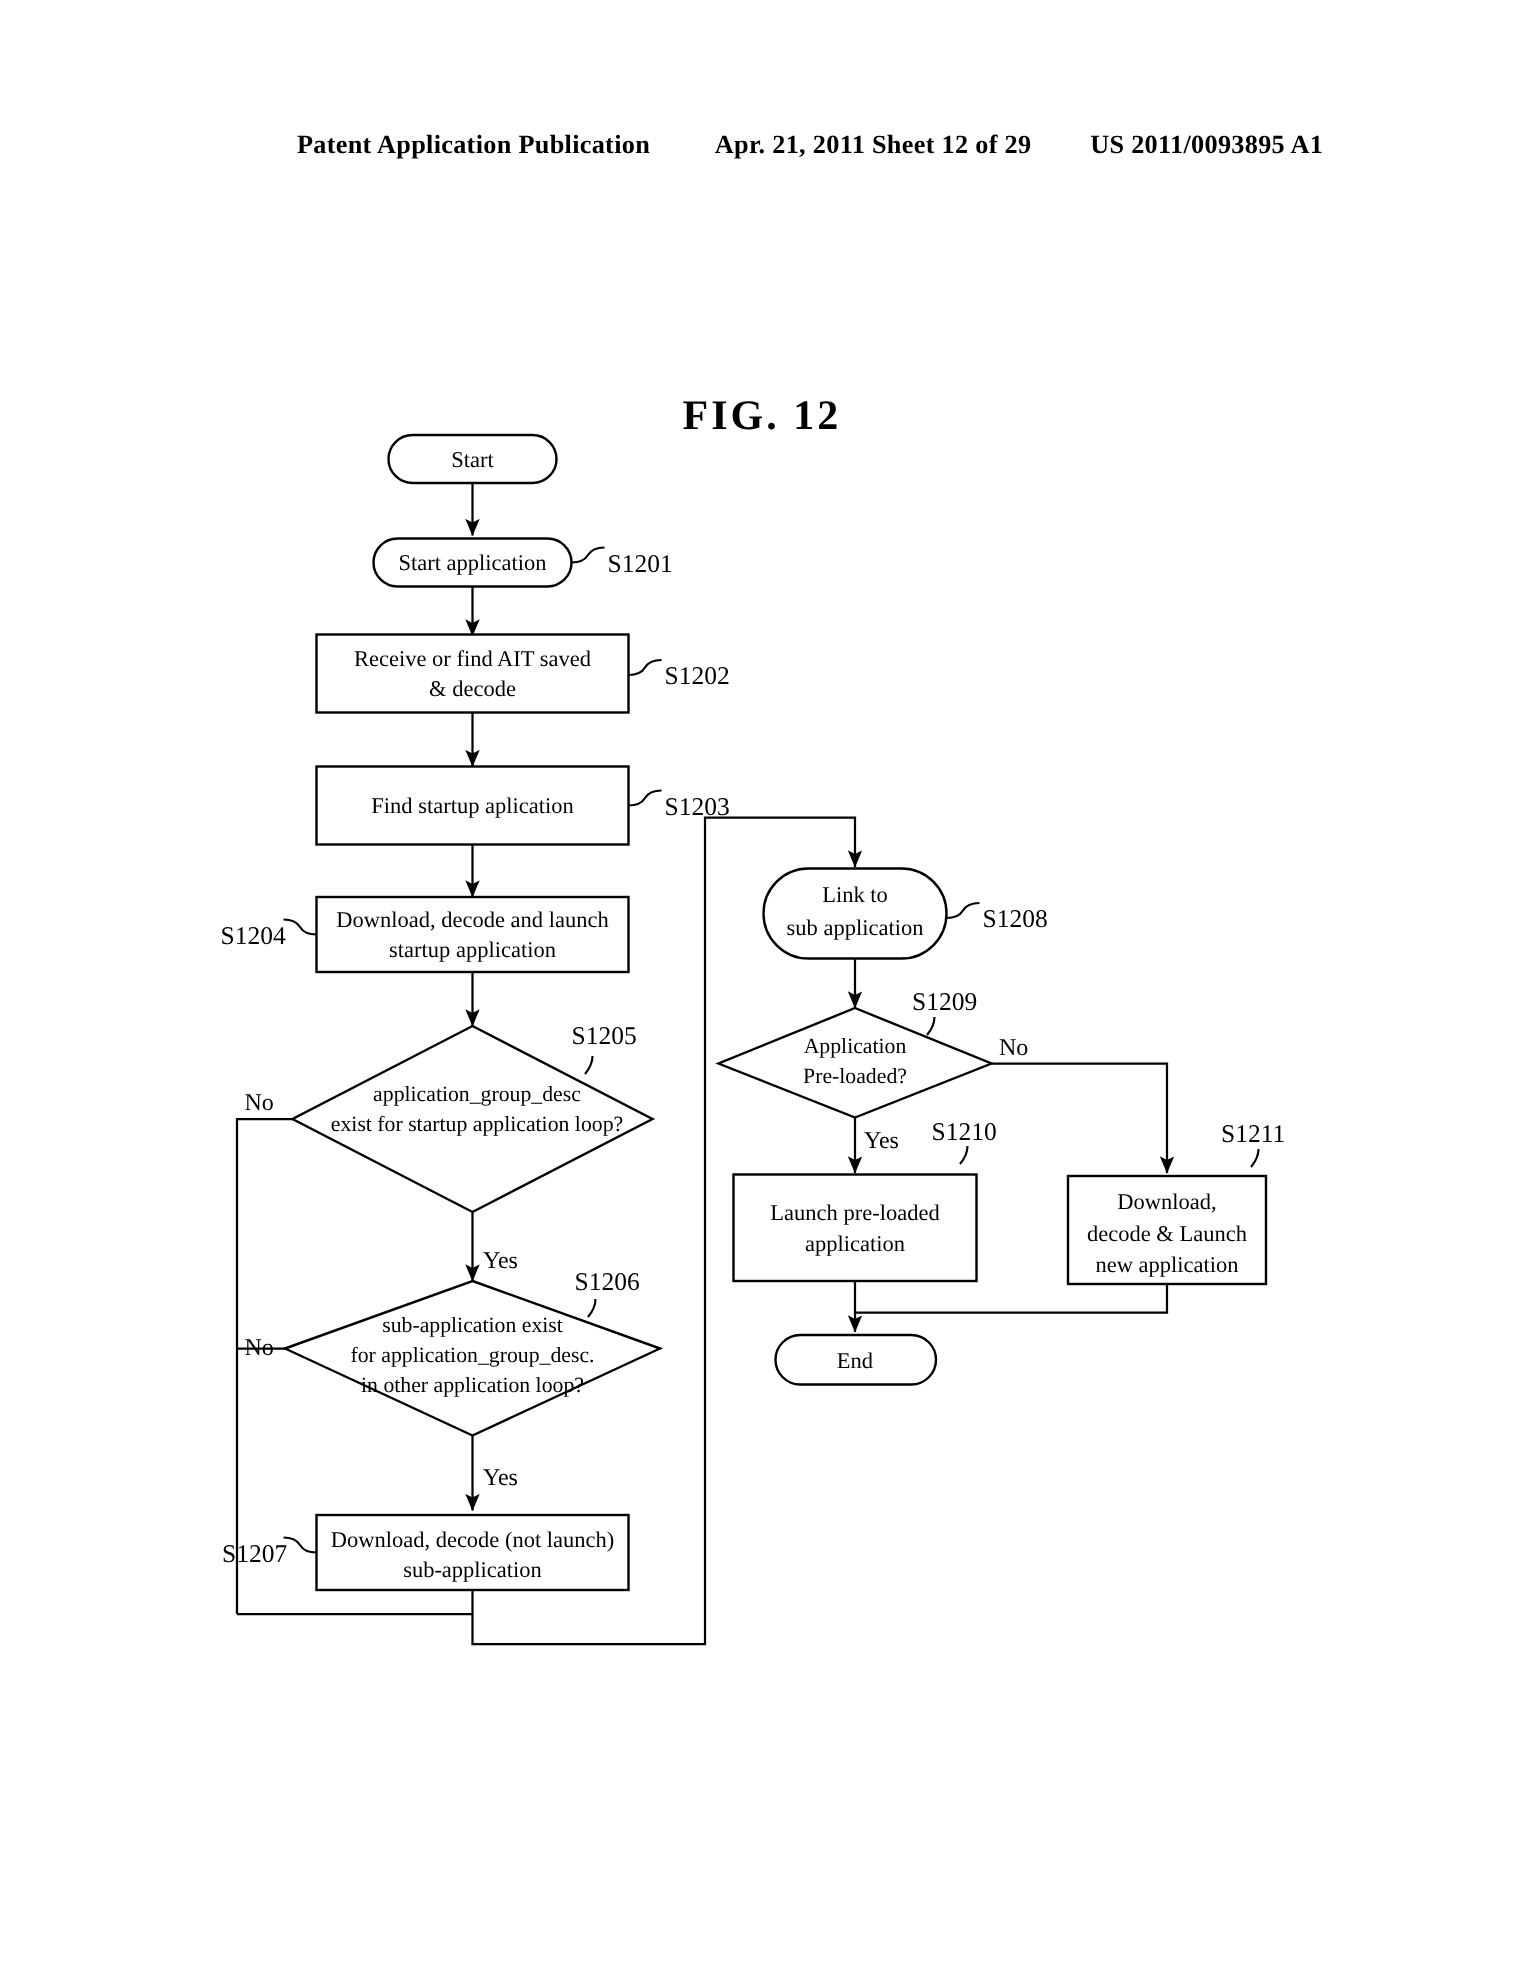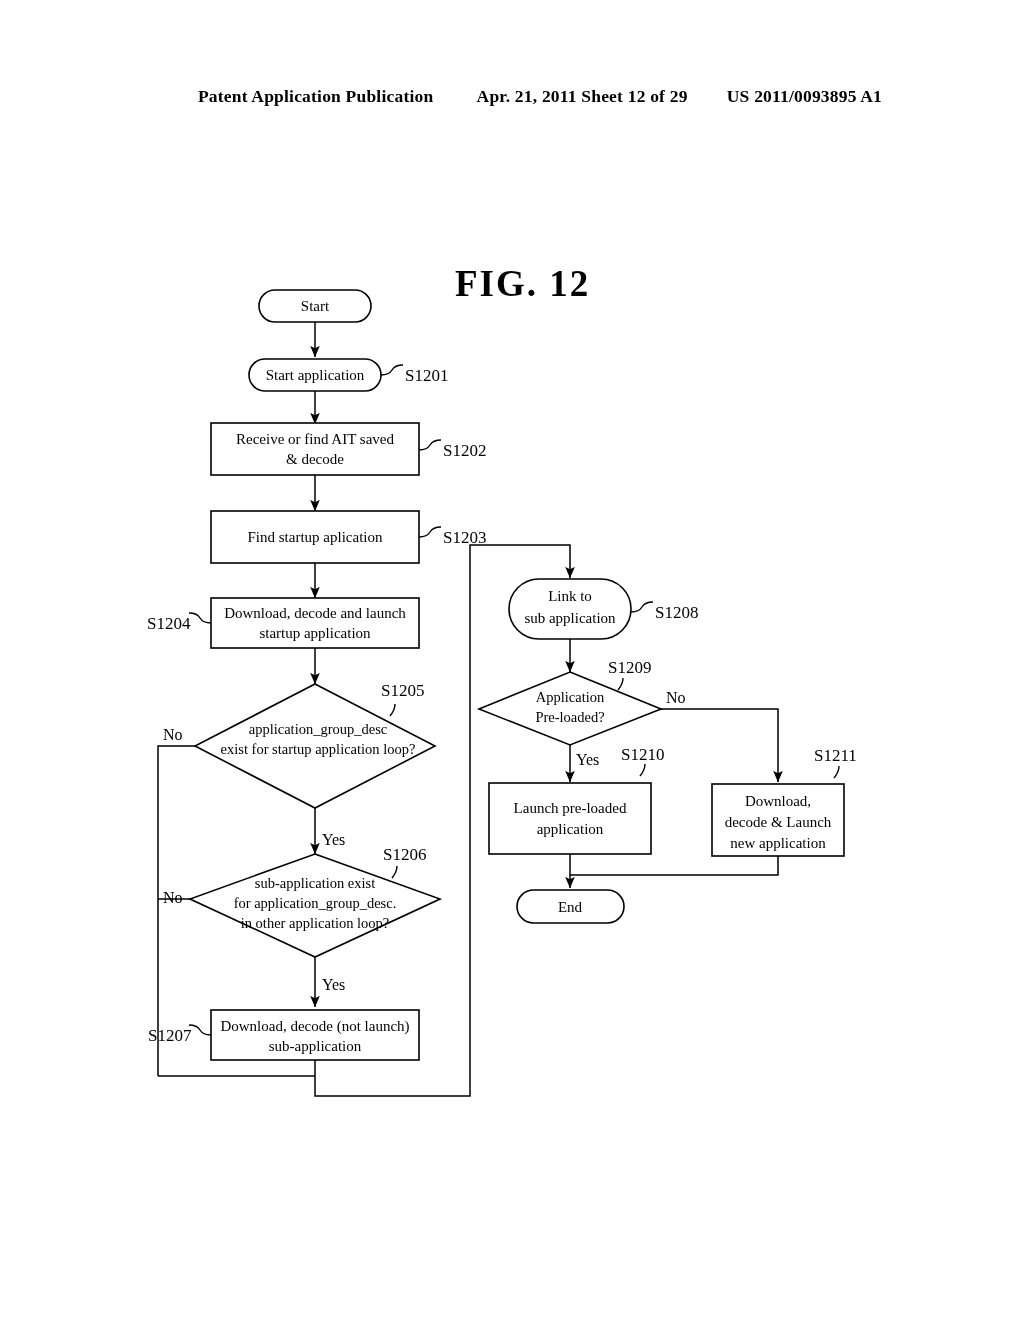--- a/index.html
+++ b/index.html
@@ -34,21 +34,21 @@
   #page-header .gap1 { width: 34px; display: inline-block; }
   #page-header .gap2 { width: 30px; display: inline-block; }
 
   
   #fig-title {
     position: absolute;
     left: 455px;
     top: 262px;
     font-family: "Liberation Serif", serif;
     font-weight: bold;
-    font-size: 37px;
+    font-size: 28px;
     letter-spacing: 2px;
   }
 
   
   #flow-svg {
     position: absolute;
     left: 0;
     top: 0;
   }
   .node-text {

